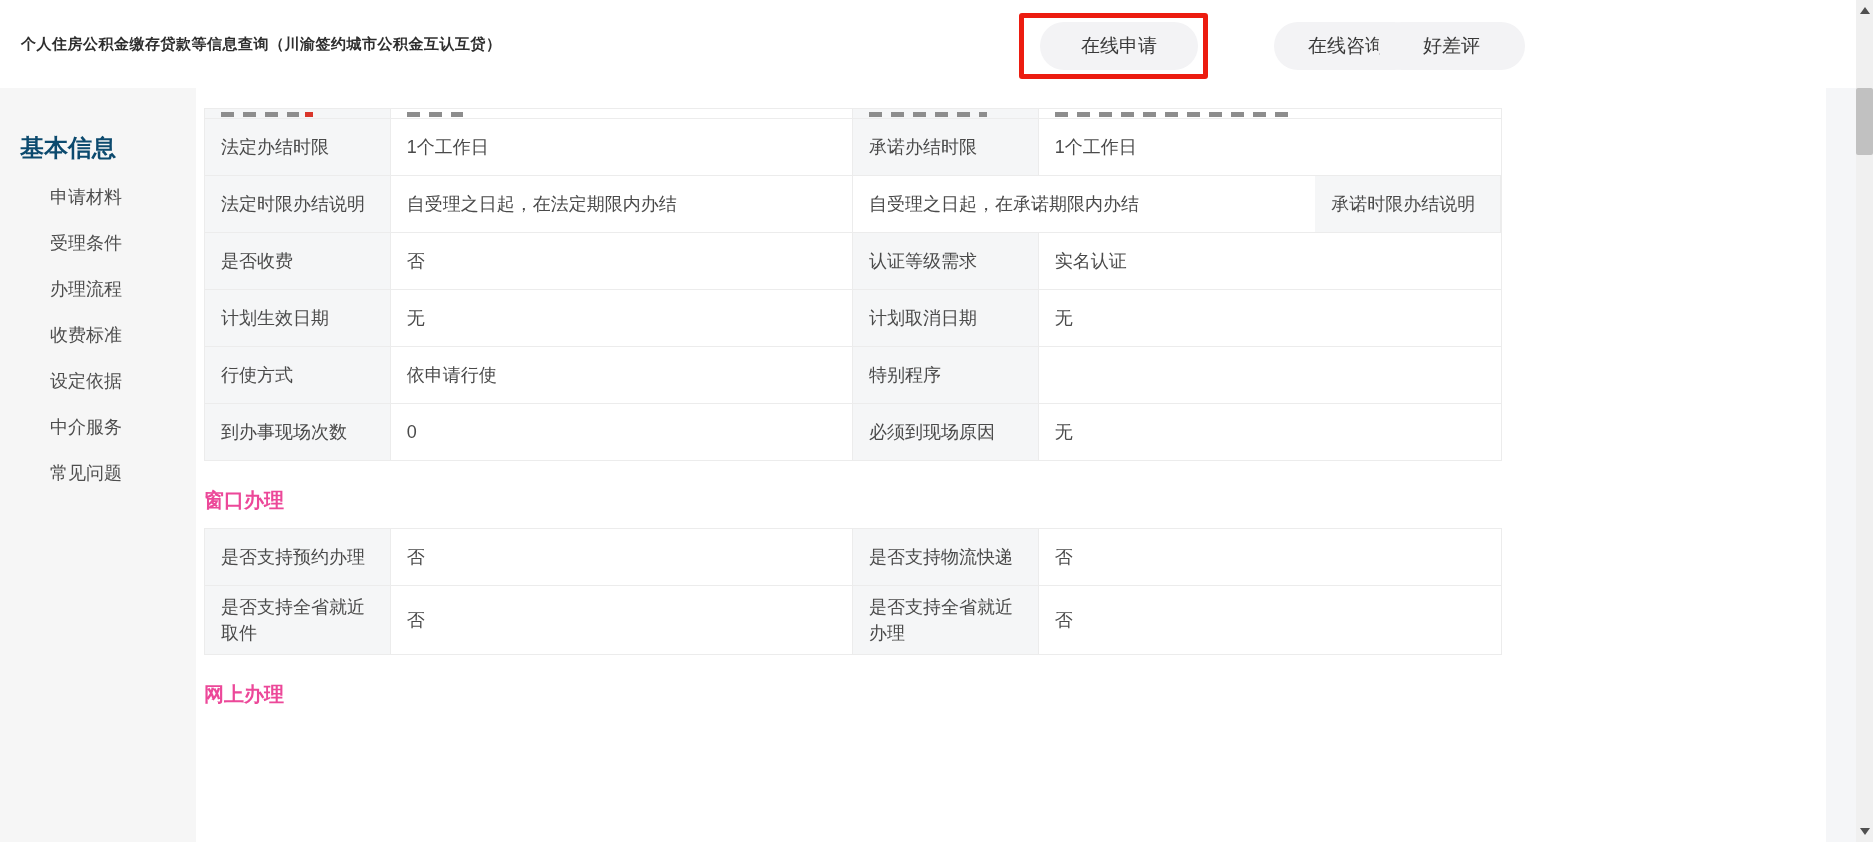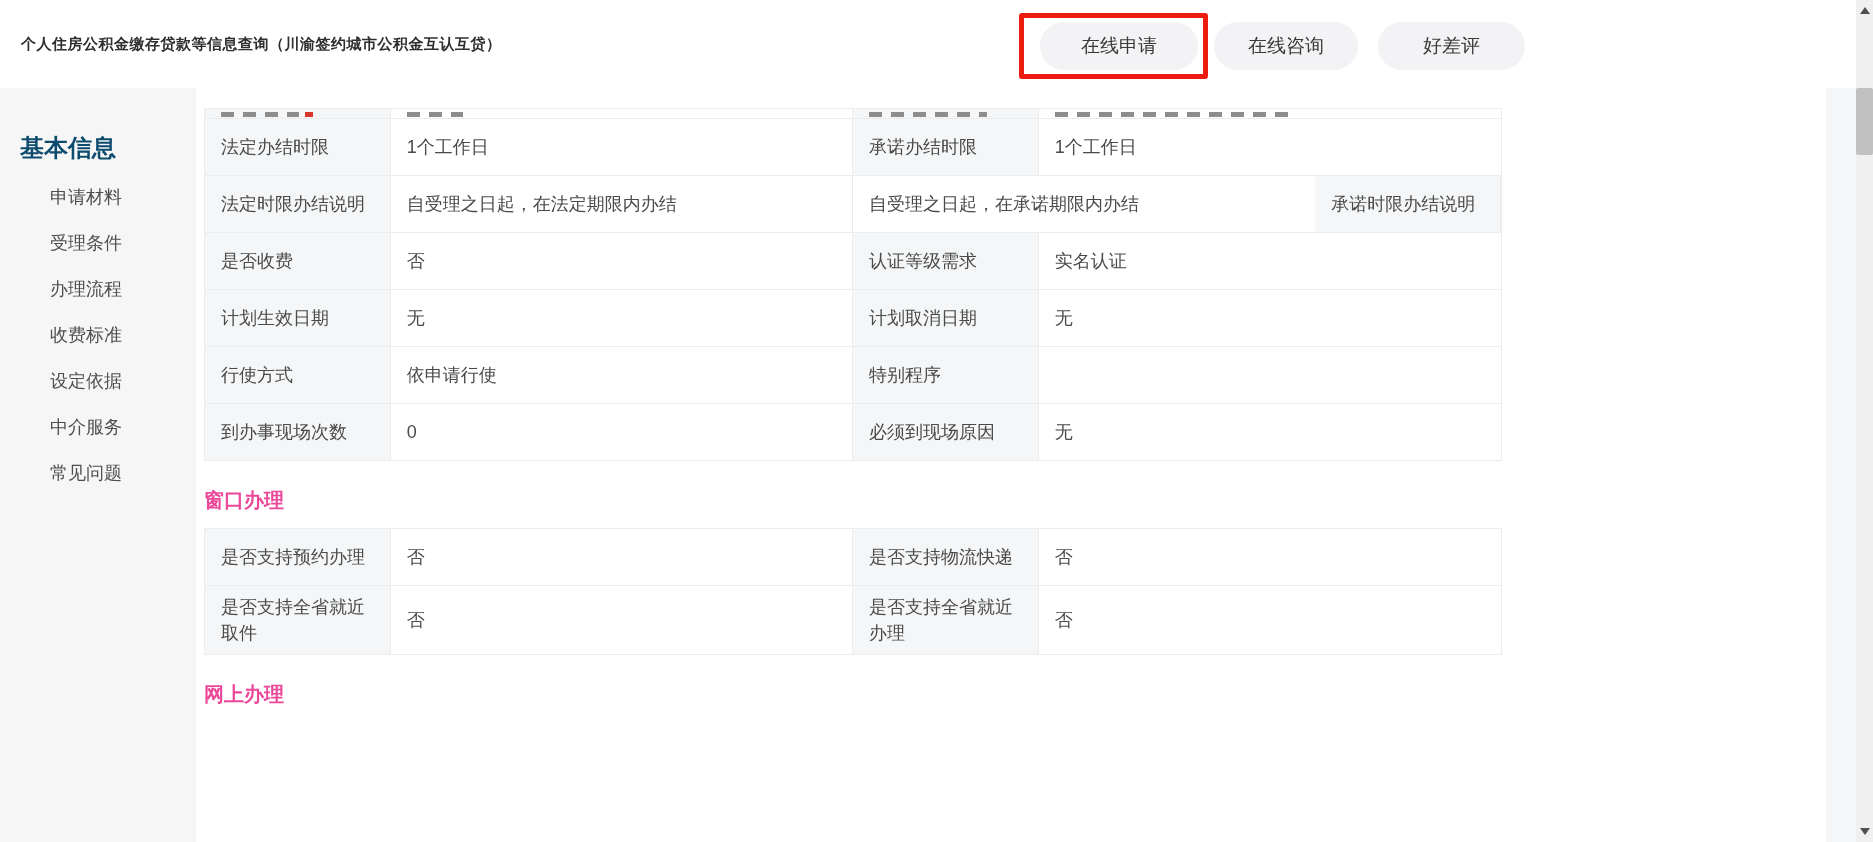--- a/index.html
+++ b/index.html
@@ -8,21 +8,21 @@
   .screen { position:relative; width:1873px; height:842px; background:#ffffff; overflow:hidden; }
 
   
   .header { position:absolute; left:0; top:0; width:1856px; height:88px; background:#fff; z-index:5; }
   .page-title { position:absolute; left:21px; top:0; height:88px; display:flex; align-items:center;
                 font-size:15px; font-weight:bold; color:#2e2e2e; letter-spacing:.5px; }
   .pill { position:absolute; top:22px; height:48px; background:#f3f3f5; border:none; border-radius:24px;
           display:flex; align-items:center; justify-content:center; font-size:19px; color:#3a3a3a;
           font-family:inherit; cursor:pointer; }
   .pill-apply   { left:1040px; width:158px; }
-  .pill-consult { left:1214px; width:144px; }
+  .pill-consult { left:1274px; width:144px; }
   .pill-review  { left:1378px; width:147px; }
   .red-annotation { position:absolute; left:1019px; top:13px; width:189px; height:66px;
           border:5px solid #ec1c10; border-radius:3px; pointer-events:none; z-index:9; }
 
   
   .sidebar { position:absolute; left:0; top:88px; width:196px; height:754px; background:#f6f6f6; }
   .side-active { margin:46px 0 0 20px; font-size:24px; line-height:28px; font-weight:bold; color:#0c4a6e; cursor:pointer; }
   .side-item { margin:25px 0 0 50px; font-size:18px; line-height:21px; color:#4e4e4e; cursor:pointer; }
 
   

